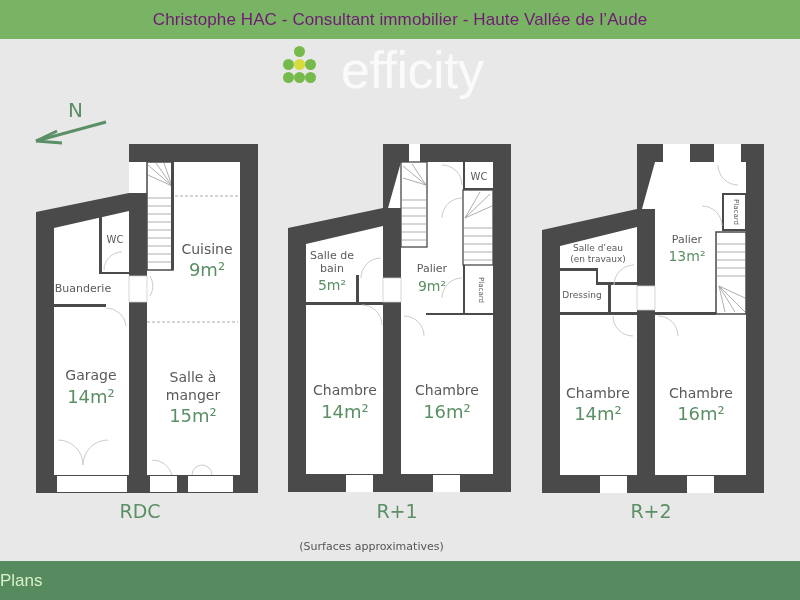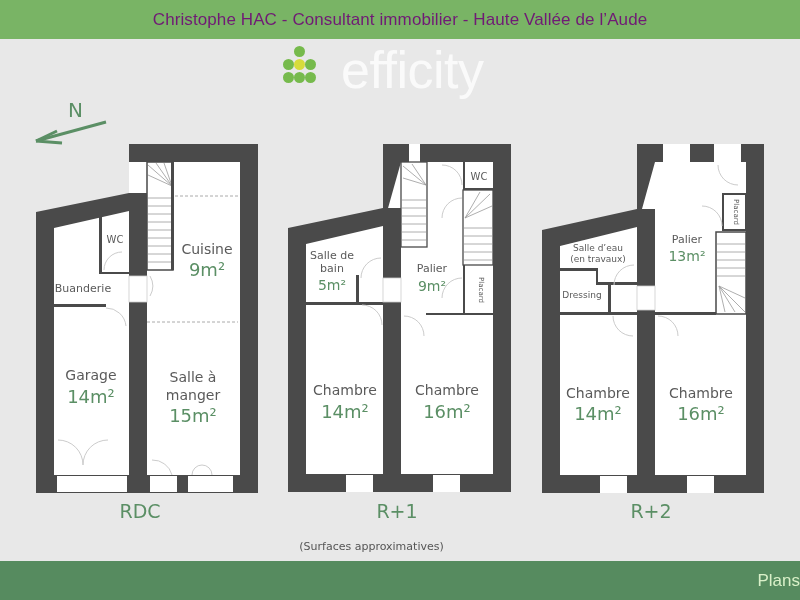--- a/index.html
+++ b/index.html
@@ -1,18 +1,18 @@
 <!DOCTYPE html>
 <html><head>
 <meta charset="utf-8">
 <style>
   html, body { margin:0; padding:0; }
   body { width:800px; height:600px; overflow:hidden; background:#e8e8e8; font-family:"DejaVu Sans", sans-serif; position:relative; }
   .topbar { position:absolute; left:0; top:0; width:800px; height:39px; background:#79b465; color:#701a75; font-size:17px; text-align:center; line-height:39px; font-family:"Liberation Sans", sans-serif; letter-spacing:0.1px; }
-  .bottombar { position:absolute; left:0; top:561px; width:800px; height:39px; background:#568b5f; color:#d9f0c8; font-size:17px; text-align:right; line-height:39px; font-family:"Liberation Sans", sans-serif; }
+  .bottombar { position:absolute; left:0; top:561px; width:800px; height:39px; background:#568b5f; color:#d9f0c8; font-size:17px; text-align:left; line-height:39px; font-family:"Liberation Sans", sans-serif; }
   .logo { position:absolute; left:283px; top:46px; width:240px; height:62px; }
   .logo-word { position:absolute; left:58px; top:-6px; font-size:52px; color:#fafafa; font-family:"Liberation Sans", sans-serif; letter-spacing:-0.5px; }
   .dot { position:absolute; width:11px; height:11px; border-radius:50%; background:#76ba4c; }
   .dot.y { background:#d7dc3c; }
   svg.plans { position:absolute; left:0; top:0; }
   .room-label { font-family:"DejaVu Sans", sans-serif; fill:#5a5a5a; }
   .area { font-family:"DejaVu Sans", sans-serif; fill:#5b8f65; }
   .floor-label { font-family:"DejaVu Sans", sans-serif; fill:#5b8f65; font-size:19px; }
   .note { position:absolute; left:0; width:743px; top:540px; text-align:center; font-size:11px; color:#555; }
 </style>

